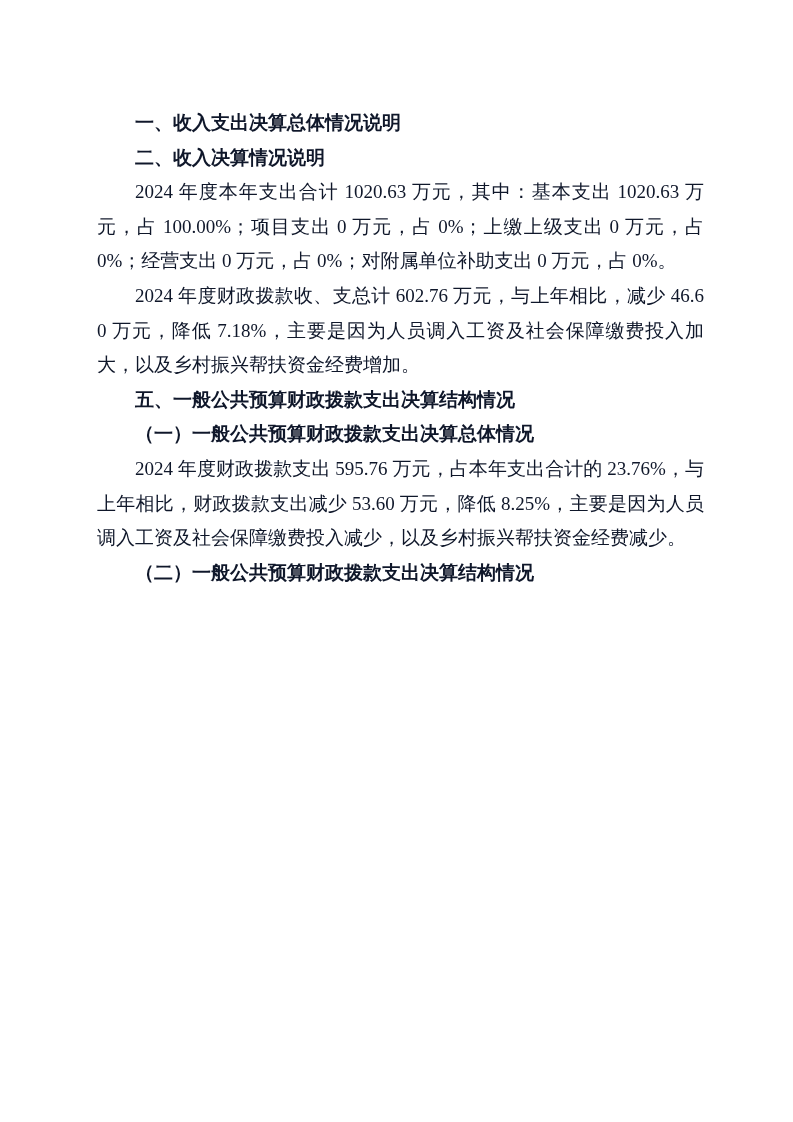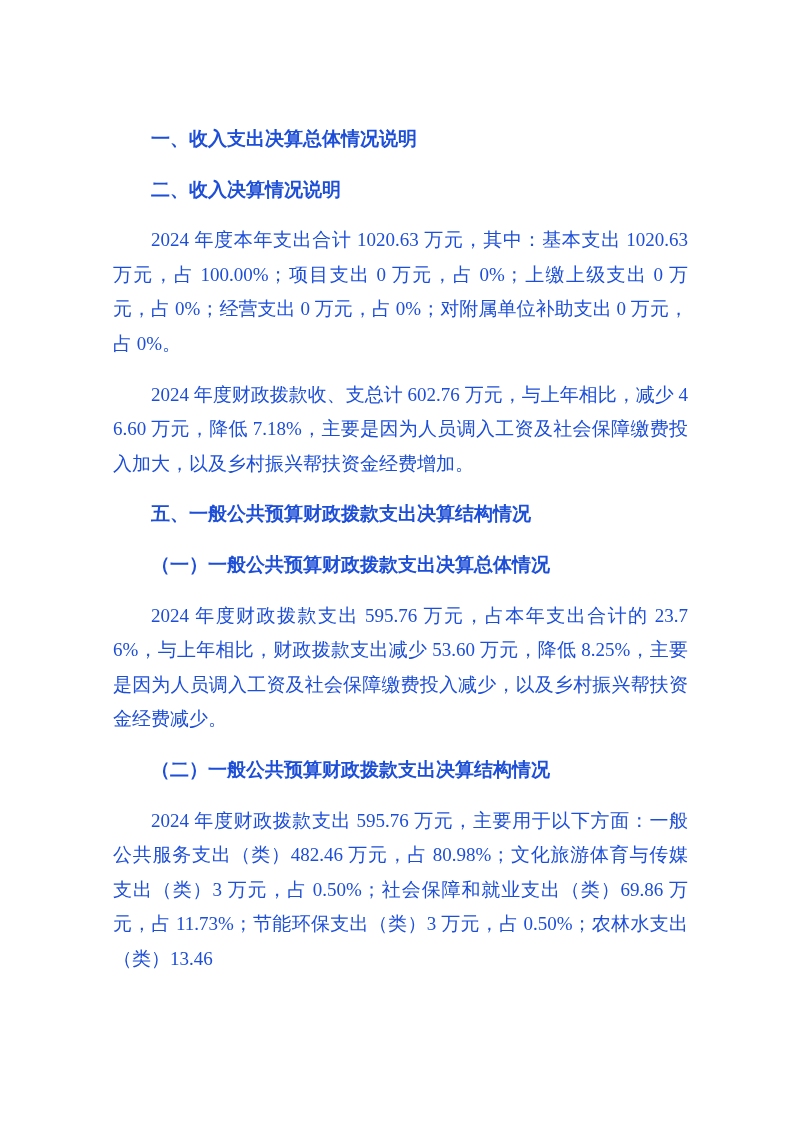--- a/index.html
+++ b/index.html
@@ -16,25 +16,25 @@
     overflow: hidden;
     box-sizing: border-box;
   }
   .content {
     position: absolute;
     left: 97px;
     top: 106px;
     width: 607px;
   }
   .content p {
-    margin: 16px;
+    margin: 0;
     padding: 0;
     font-size: 19px;
     line-height: 34.6px;
-    color: #1d4ed8;
+    color: #0f172a;
     text-indent: 2em;
     text-align: justify;
     text-justify: inter-character;
     word-break: break-all;
   }
   .body-para {
     font-family: "Liberation Serif", "DejaVu Serif", serif;
     font-weight: 400;
   }
   .heading-1, .heading-2 {
@@ -49,15 +49,14 @@
 <div class="page">
   <div class="content">
     <p class="heading-1">一、收入支出决算总体情况说明</p>
     <p class="heading-1">二、收入决算情况说明</p>
     <p class="body-para">2024 年度本年支出合计 1020.63 万元，其中：基本支出 1020.63 万元，占 100.00%；项目支出 0 万元，占 0%；上缴上级支出 0 万元，占 0%；经营支出 0 万元，占 0%；对附属单位补助支出 0 万元，占 0%。</p>
     <p class="body-para">2024 年度财政拨款收、支总计 602.76 万元，与上年相比，减少 46.60 万元，降低 7.18%，主要是因为人员调入工资及社会保障缴费投入加大，以及乡村振兴帮扶资金经费增加。</p>
     <p class="heading-1">五、一般公共预算财政拨款支出决算结构情况</p>
     <p class="heading-2">（一）一般公共预算财政拨款支出决算总体情况</p>
     <p class="body-para">2024 年度财政拨款支出 595.76 万元，占本年支出合计的 23.76%，与上年相比，财政拨款支出减少 53.60 万元，降低 8.25%，主要是因为人员调入工资及社会保障缴费投入减少，以及乡村振兴帮扶资金经费减少。</p>
     <p class="heading-2">（二）一般公共预算财政拨款支出决算结构情况</p>
-    <p class="body-para">2024 年度财政拨款支出 595.76 万元，主要用于以下方面：一般公共服务支出（类）482.46 万元，占 80.98%；文化旅游体育与传媒支出（类）3 万元，占 0.50%；社会保障和就业支出（类）69.86 万元，占 11.73%；节能环保支出（类）3 万元，占 0.50%；农林水支出（类）13.46</p>
   </div>
 </div>
 
 </body></html>

